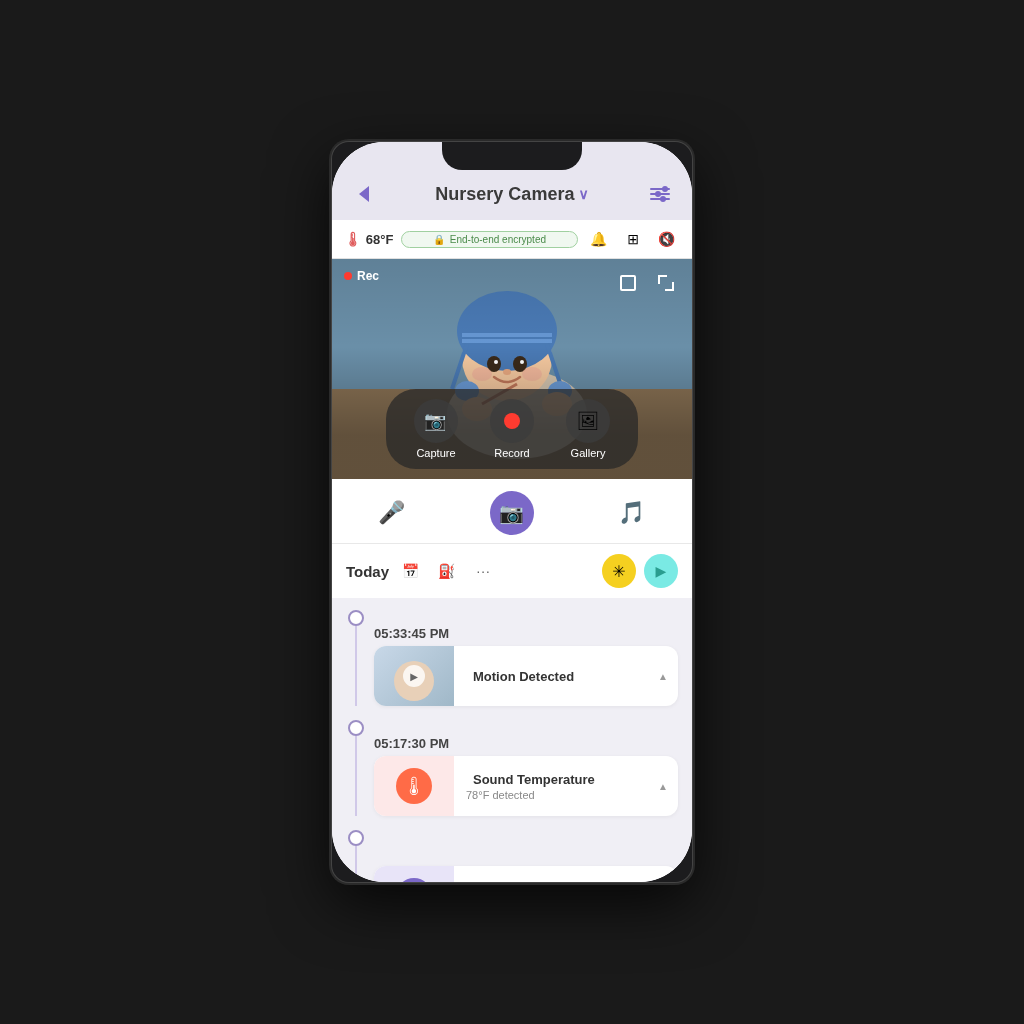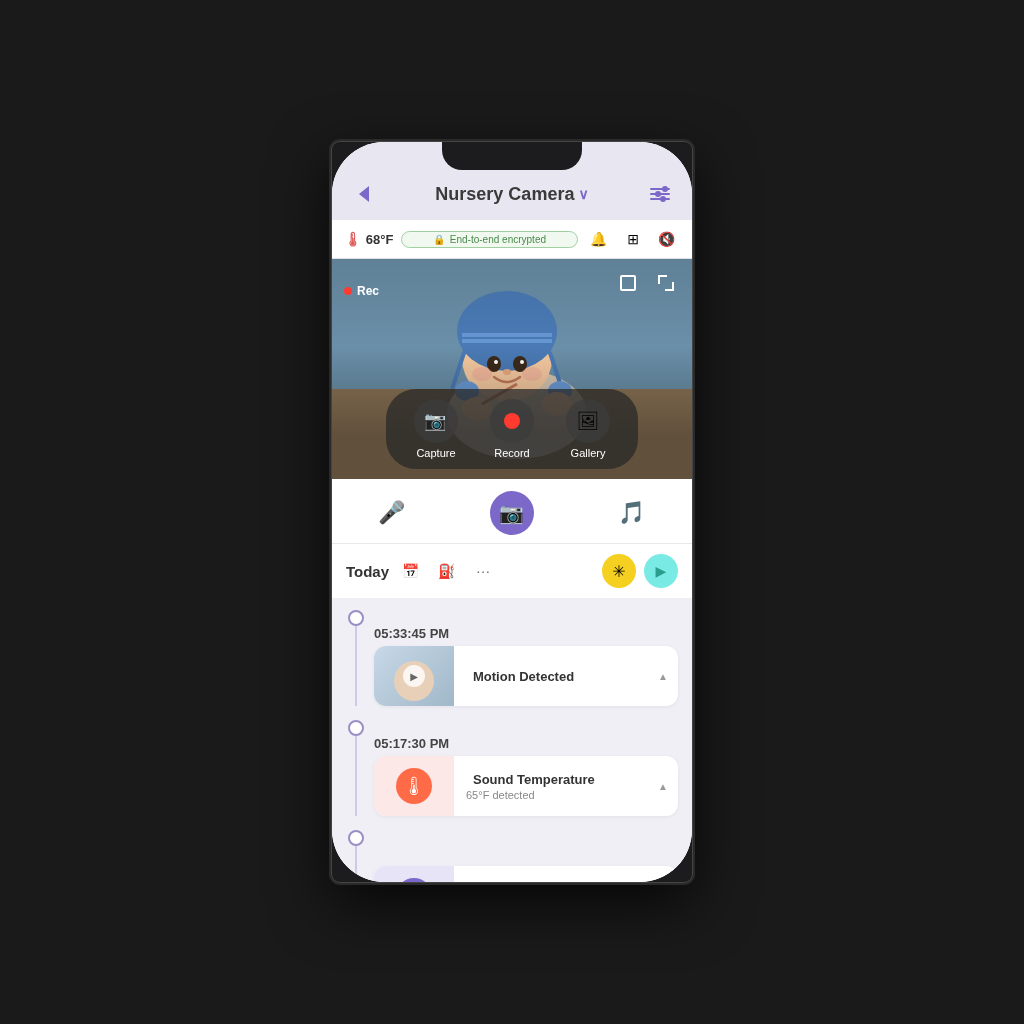--- a/index.html
+++ b/index.html
@@ -9,21 +9,21 @@
       justify-content: center;
       align-items: center;
       min-height: 100vh;
       font-family: -apple-system, BlinkMacSystemFont, 'Segoe UI', sans-serif;
     }
 
     .phone-shell {
       width: 360px;
       height: 740px;
       background: #1c1c1e;
-      border-radius: 8px;
+      border-radius: 17px;
       position: relative;
       box-shadow:
         0 0 0 1px #444,
         0 0 0 3px #2a2a2a,
         0 20px 60px rgba(0,0,0,0.8);
       overflow: hidden;
     }
 
     
     .phone-shell::before {
@@ -234,21 +234,21 @@
     }
 
     .video-overlay {
       position: absolute;
       top: 0; left: 0; right: 0; bottom: 0;
       background: linear-gradient(to bottom, rgba(0,0,0,0.1) 0%, rgba(0,0,0,0) 40%, rgba(0,0,0,0.3) 80%);
     }
 
     .rec-badge {
       position: absolute;
-      top: 25px;
+      top: 10px;
       left: 12px;
       display: flex;
       align-items: center;
       gap: 5px;
       font-size: 12px;
       font-weight: 700;
       color: white;
     }
 
     .rec-dot {
@@ -802,21 +802,21 @@
             <div class="event-line"></div>
           </div>
           <div class="event-right">
             <div class="event-time">05:17:30 PM</div>
             <div class="event-card">
               <div class="event-thumbnail-temp">
                 <div class="temp-alert-circle">🌡</div>
               </div>
               <div class="event-info">
                 <div class="event-title">Sound Temperature</div>
-                <div class="event-subtitle">65°F  detected</div>
+                <div class="event-subtitle">78°F  detected</div>
               </div>
               <div class="event-arrow">▲</div>
             </div>
           </div>
         </div>
 
         <div class="event-item">
           <div class="event-timeline-col">
             <div class="event-dot"></div>
             <div class="event-line"></div>

